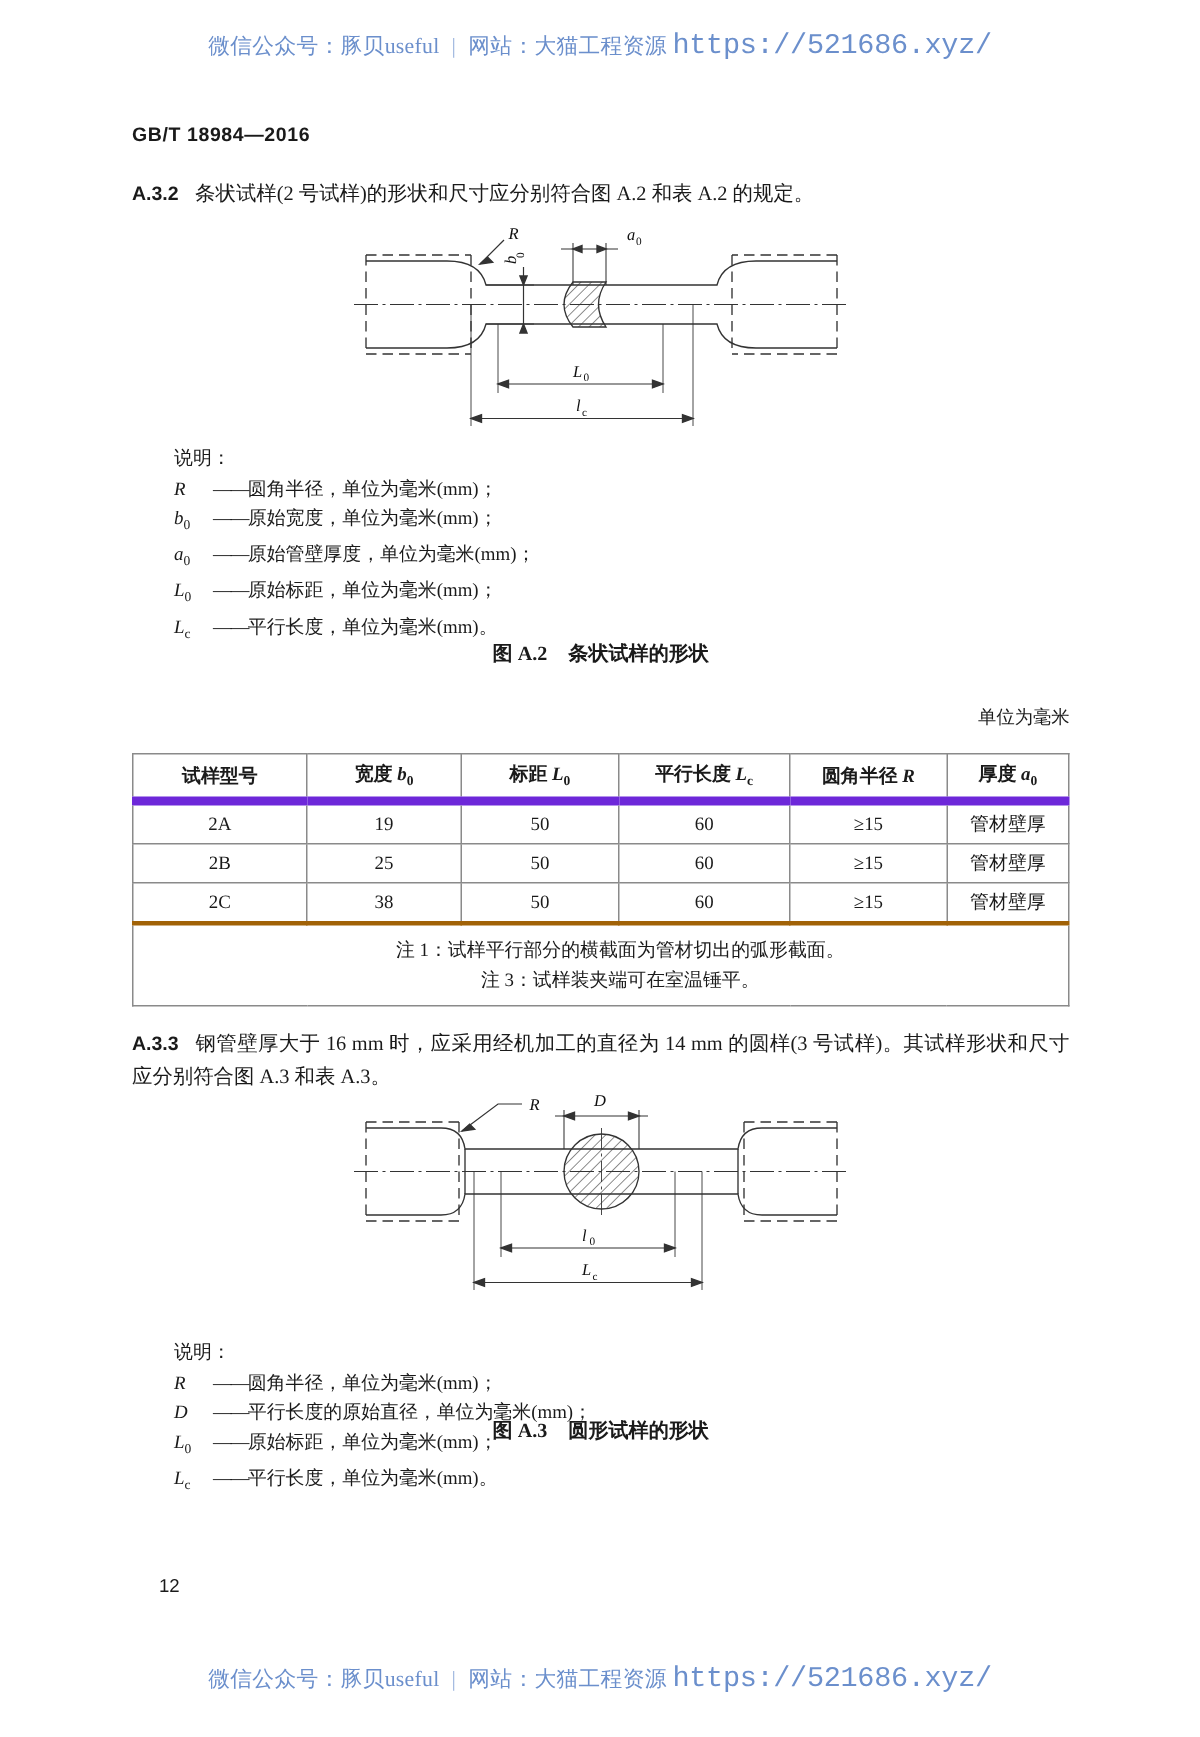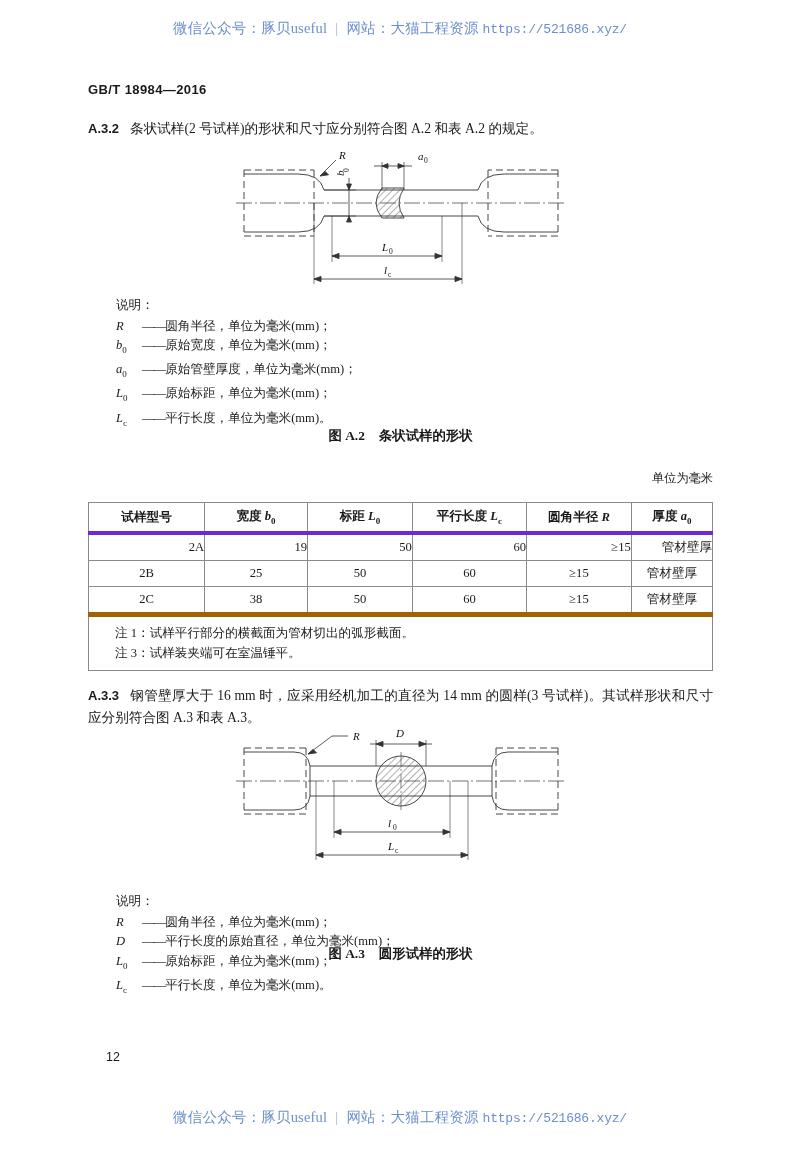--- a/index.html
+++ b/index.html
@@ -23,21 +23,21 @@
     width: 800px;
     text-align: center;
     color: #6b8fcc;
     font-size: 14.5px;
     letter-spacing: 0.2px;
     white-space: nowrap;
   }
   .watermark .sep { padding: 0 8px; color: #9ab3dd; }
   .watermark .url {
     font-family: "Liberation Mono", "DejaVu Sans Mono", monospace;
-    font-size: 13px;
+    font-size: 19px;
     letter-spacing: -0.2px;
   }
   .wm-top { top: 19px; }
   .wm-bottom { top: 1108px; }
 
   
   .page {
     position: absolute;
     left: 88px;
     top: 0;
@@ -139,31 +139,31 @@
   table.spec th, table.spec td {
     border: 1px solid #8a8a8a;
     text-align: center;
     padding: 0;
     height: 25px;
     font-weight: normal;
   }
   table.spec thead th {
     font-weight: bold;
     height: 28px;
-    border-bottom: 4px solid #6d28d9;
+    border-bottom: 6px solid #6d28d9;
   }
   table.spec thead th em { font-style: italic; }
   table.spec thead th sub { font-style: normal; font-size: 9px; }
-  table.spec tbody tr:first-child td { border-top: none; text-align: right; }
+  table.spec tbody tr:first-child td { border-top: none; }
   table.spec .notes-cell {
-    text-align: left;
+    text-align: center;
     padding: 6px 0 7px 26px;
     height: auto;
     line-height: 20px;
-    border-top: 5px solid #a16207;
+    border-top: 3px solid #a16207;
     font-family: Liberation Serif, serif;
   }
   table.spec .notes-cell .note-line { white-space: nowrap; }
   .col-model  { width: 18.6%; }
   .col-width  { width: 16.5%; }
   .col-gauge  { width: 16.8%; }
   .col-par    { width: 18.3%; }
   .col-rad    { width: 16.8%; }
   .col-thick  { width: 13.0%; }
 

